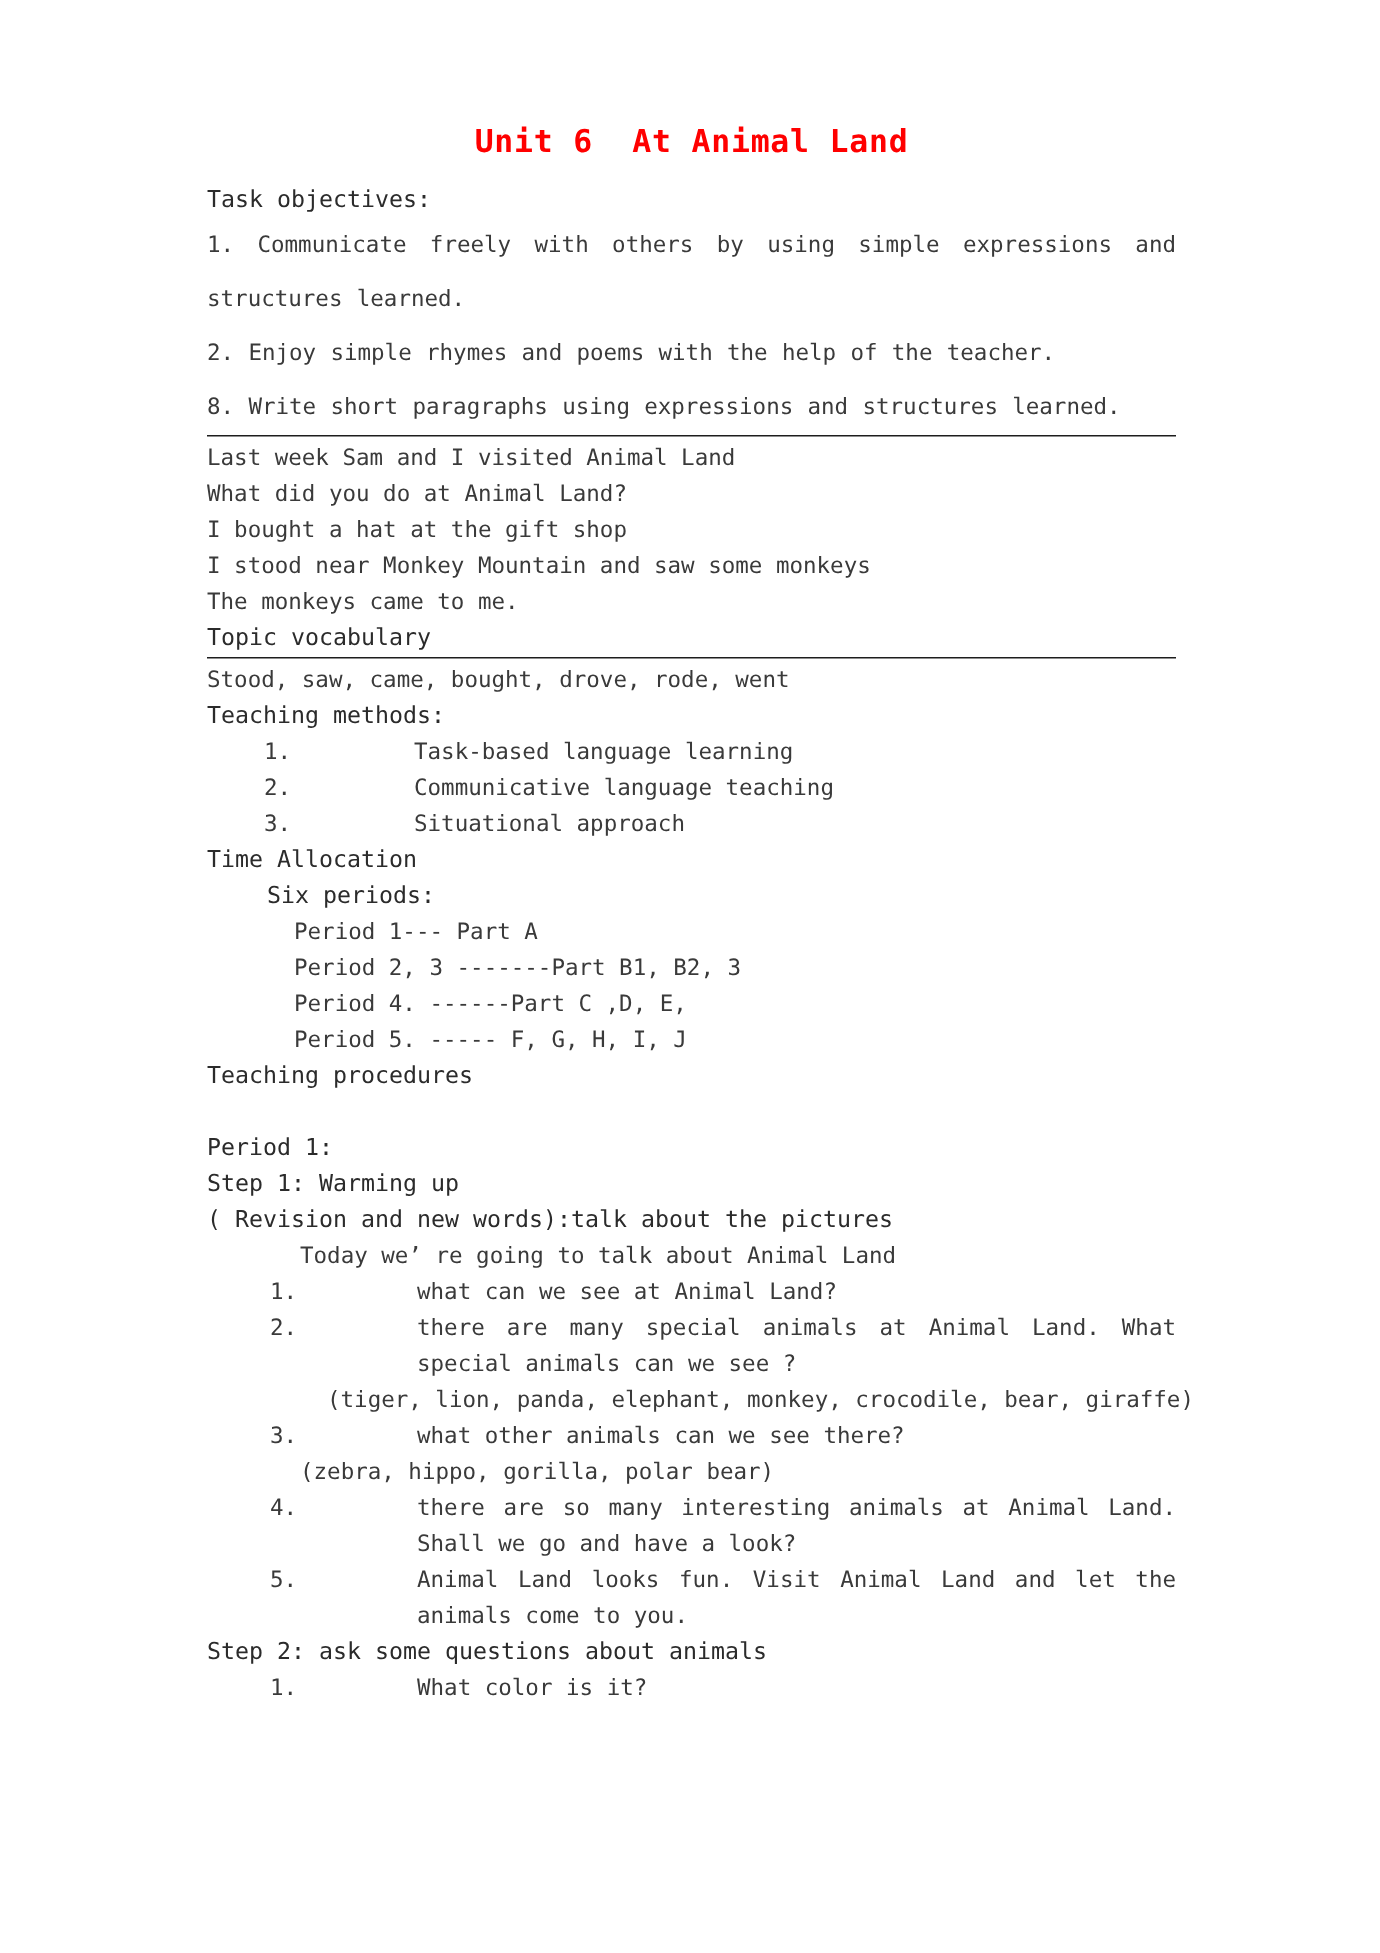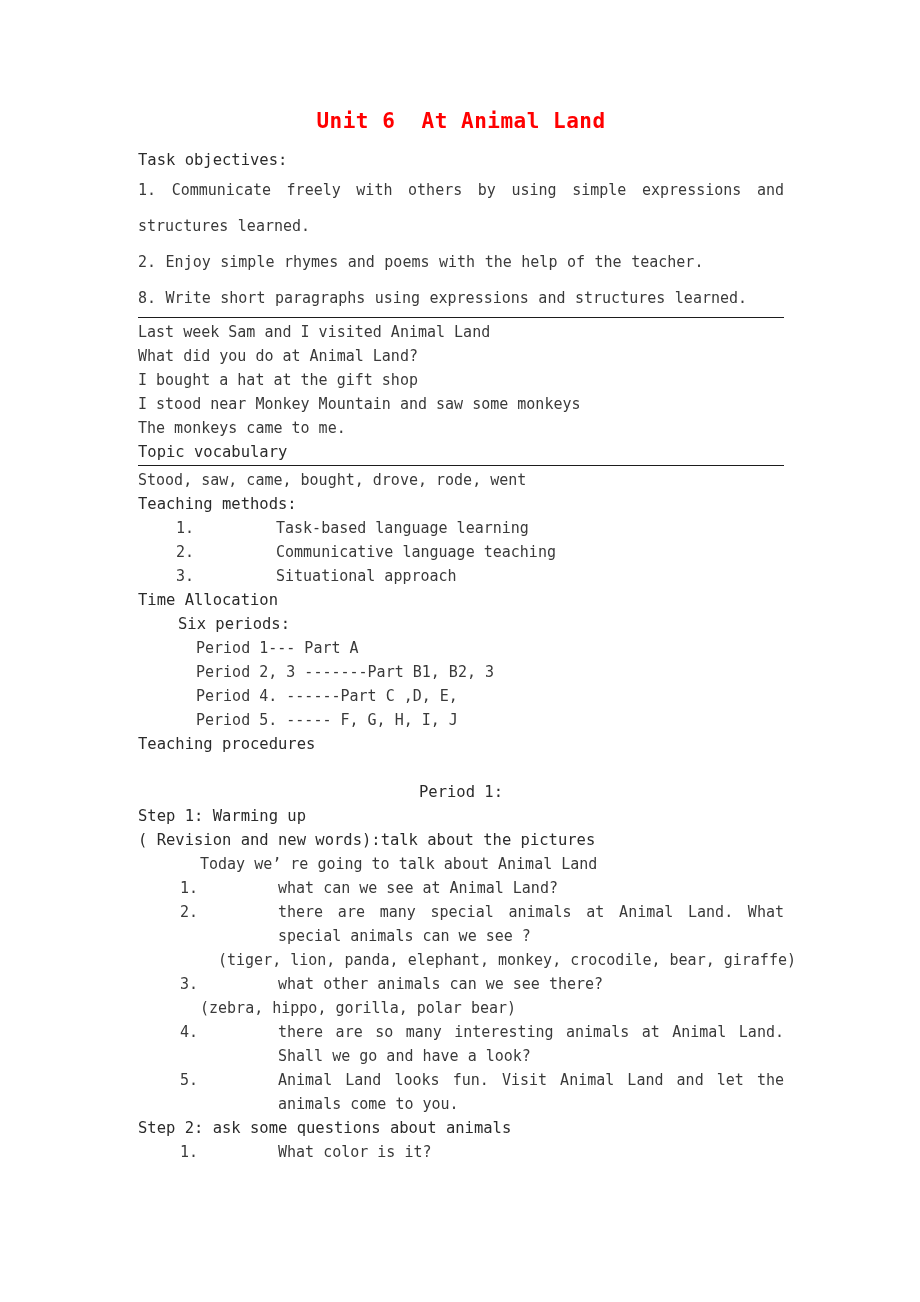--- a/index.html
+++ b/index.html
@@ -23,21 +23,21 @@
     width: 646px;
   }
 
   
   .doc-title {
     color: #ff0000;
     font-weight: bold;
     font-size: 21px;
     line-height: 26px;
     text-align: center;
-    margin-top: 108px;
+    margin-top: 81px;
     margin-bottom: 14px;
     letter-spacing: 0.5px;
     white-space: pre;
   }
 
   
   .h-bold {
     font-weight: normal;
     font-size: 15.5px;
     line-height: 24px;
@@ -90,21 +90,20 @@
     width: 98px;
     flex: 0 0 98px;
   }
 
   .indent-1 { margin-left: 40px; }
   .indent-2 { margin-left: 58px; }
   .indent-3 { margin-left: 80px; }
   .indent-para { margin-left: 62px; }
 
   .centered {
-    text-align: center;
     font-size: 15.5px;
     line-height: 24px;
     white-space: pre;
   }
   .spacer-line { height: 24px; }
 </style>
 </head>
 <body>
 
 <div class="page">

